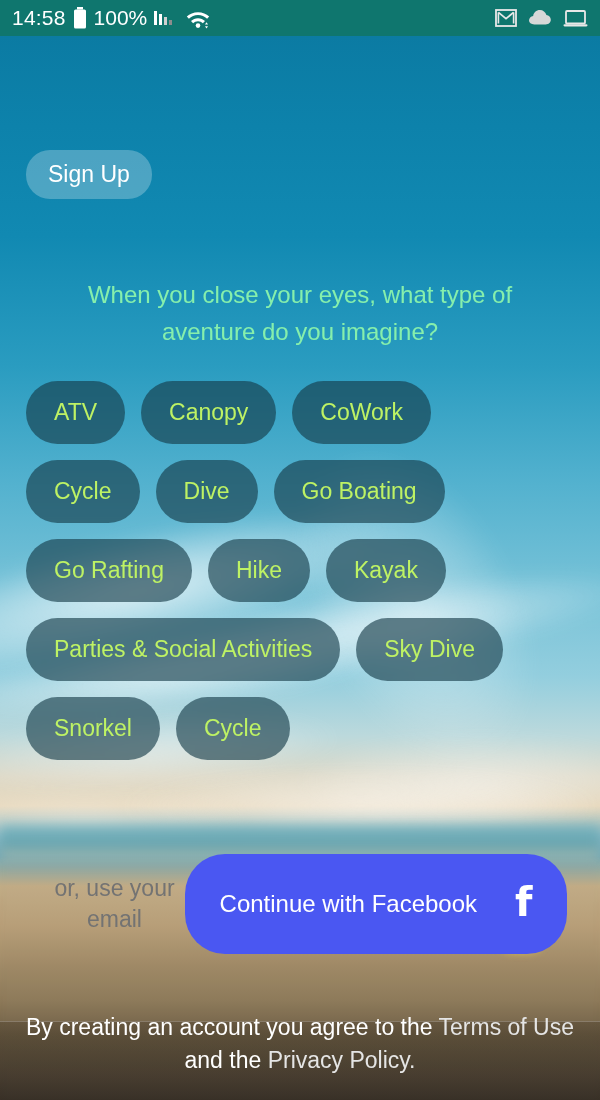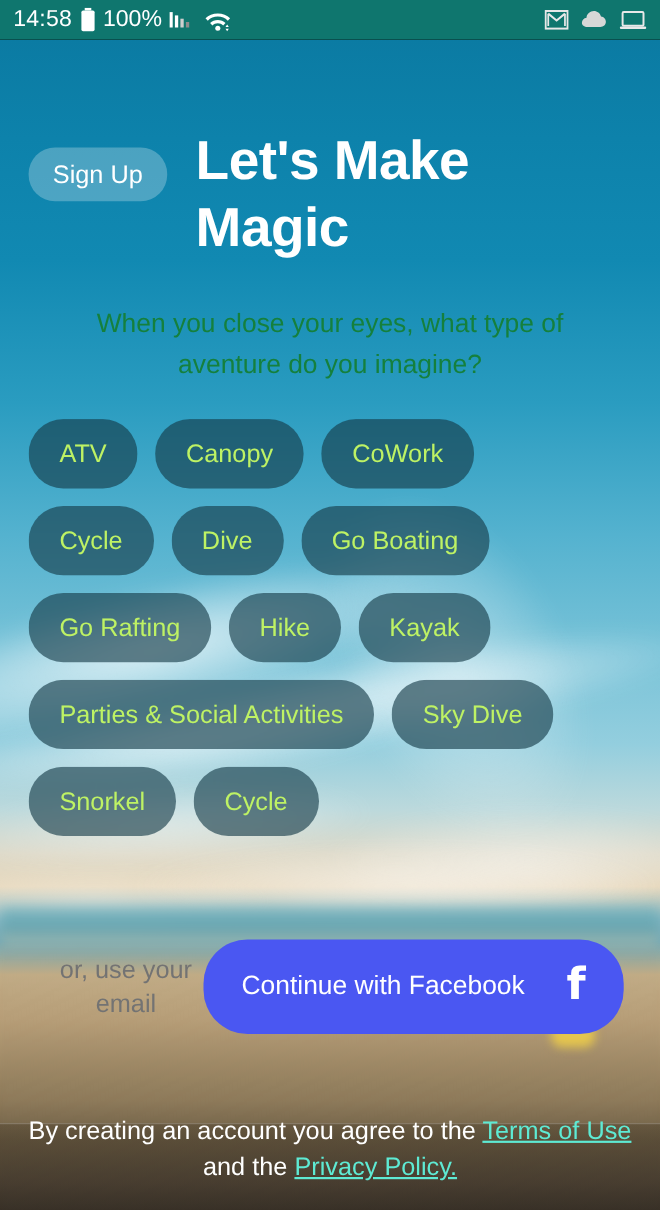--- a/index.html
+++ b/index.html
@@ -107,36 +107,36 @@
   .ic { display:block; }
 
   
   .content { position:absolute; inset:36px 0 0 0; z-index:20; }
 
   .header-row {
     position:absolute; left:0; top:80px; width:600px;
     display:flex; align-items:flex-start;
   }
   .signup-pill {
-    margin-left:26px; margin-top:18px;
+    margin-left:26px; margin-top:34px;
     padding:11px 22px; border-radius:24px;
     background:rgba(255,255,255,.26);
     color:#fff; font-size:23px; white-space:nowrap;
     cursor:pointer;
   }
   .hero-title {
     margin-left:26px;
     color:#fff; font-size:50px; font-weight:bold;
     line-height:1.22; letter-spacing:-.5px;
     max-width:300px;
   }
 
   .subtitle {
     position:absolute; left:0; right:0; top:240px;
-    text-align:center; color:#15803d; font-size:24px;
+    text-align:center; color:#86efac; font-size:24px;
     line-height:1.55; padding:0 60px;
   }
 
   
   .chips {
     position:absolute; left:26px; right:14px; top:345px;
   }
   .chip-row { display:flex; gap:16px; margin-bottom:16px; }
   .chip {
     background:rgba(20,56,70,.62);
@@ -149,39 +149,39 @@
   
   .cta-row {
     position:absolute; left:0; right:0; top:818px;
     display:flex; align-items:center;
   }
   .email-link {
     width:185px; text-align:center;
     color:#737373; font-size:23px; line-height:1.35; cursor:pointer;padding-left:44px;
   }
   .fb-btn {
-    flex:0 0 auto; width:382px; height:86px;
+    flex:0 0 auto; width:382px; height:100px;
     background:#4a57f2; border-radius:40px;
     display:flex; align-items:center; justify-content:center;
     gap:38px; cursor:pointer;
   }
   .fb-label { color:#fff; font-size:24px; }
   .fb-f {
     color:#fff; font-size:40px; font-weight:bold;
     font-family:"DejaVu Sans", sans-serif; line-height:1;
     margin-top:-4px;
   }
 
   
   .legal {
     position:absolute; left:0; right:0; top:975px;
     text-align:center; color:#fff; font-size:23px;
     line-height:1.45; padding:0 20px;
   }
-  .legal a { color:#5eead4; text-decoration:underline; cursor:pointer; }
+  .legal a { color:#e5e5e5; cursor:pointer; }
 </style>
 </head>
 <body>
 
 <div id="app">
 
   <div class="bg-layer">
     <div class="bg-photo"></div>
     <div class="cloud c1"></div>
     <div class="cloud c2"></div>
@@ -237,24 +237,20 @@
         <rect x="3" y="2" width="19" height="12.5" rx="1" fill="none" stroke="#e8e8e8" stroke-width="1.8"></rect>
         <rect x="0.5" y="15.2" width="24" height="2.2" rx="1.1" fill="#e8e8e8"></rect>
       </svg>
     </div>
   </div>
 
   <div class="content">
 
     <div class="header-row">
       <div class="signup-pill">Sign Up</div>
-      <div class="hero-title">
-        <div>Let's Make</div>
-        <div>Magic</div>
-      </div>
     </div>
 
     <div class="subtitle">When you close your eyes, what type of aventure do you imagine?</div>
 
     <div class="chips">
       <div class="chip-row">
         <div class="chip">ATV</div>
         <div class="chip">Canopy</div>
         <div class="chip">CoWork</div>
       </div>

